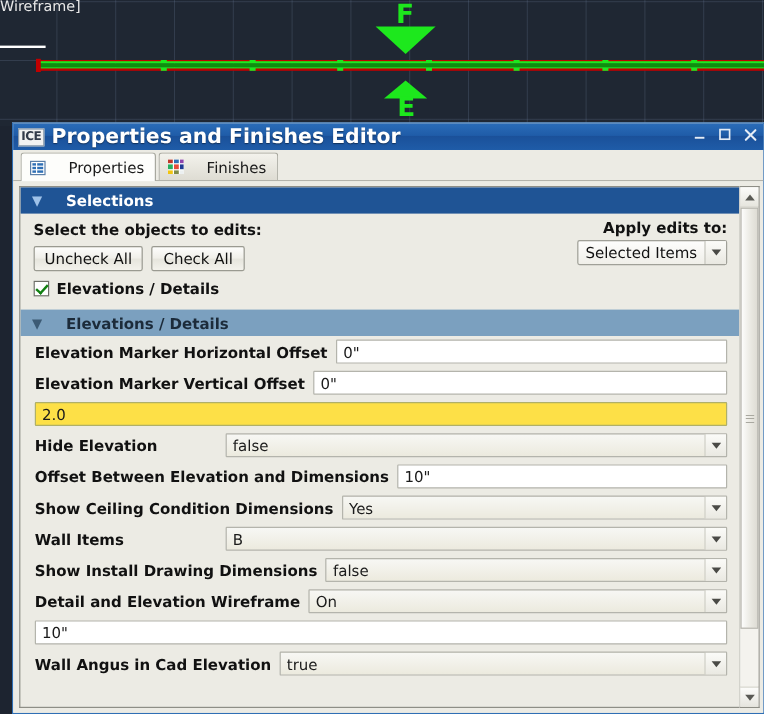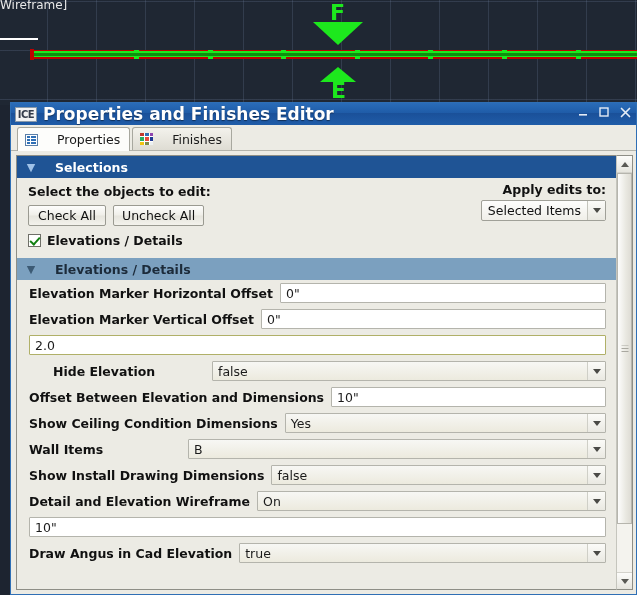--- a/index.html
+++ b/index.html
@@ -424,21 +424,21 @@
     flex: 1 1 auto;
     padding: 0 5px;
     font-size: 12.5px;
     color: #1b1b1b;
     font-family: "DejaVu Sans", sans-serif;
     white-space: nowrap;
     overflow: hidden;
   }
   .field.text { background: #ffffff; }
   .field.highlight {
-    background: #ffffff;
+    background: #fde047;
     border-color: #b0b068;
   }
   .field.select {
     background: linear-gradient(to bottom, #f7f7f4, #eceade);
     border: 1px solid #b4b4ac;
   }
   .field .fbtn {
     width: 17px;
     align-self: stretch;
     border-left: 1px solid #cfcfc7;
@@ -583,24 +583,24 @@
 
   <div id="content-wrap">
     <div id="panel">
 
       <div class="section-header dark">
         <span class="chev">▼</span>
         <span class="section-title">Selections</span>
       </div>
 
       <div class="sel-body">
-        <div class="sel-prompt">Select the objects to edit:</div>
+        <div class="sel-prompt">Select the objects to edits:</div>
         <div class="btn-row">
+          <div class="push-btn">Uncheck All</div>
           <div class="push-btn">Check All</div>
-          <div class="push-btn">Uncheck All</div>
         </div>
 
         <div class="apply-block">
           <div class="apply-label">Apply edits to:</div>
           <div class="combo">
             <span class="combo-text">Selected Items</span>
             <span class="combo-arrow">
                 <span class="tri-down"></span>
               </span>
           </div>
@@ -629,21 +629,21 @@
             <div class="field text">
               <span class="ftext">0"</span>
             </div>
           </div>
           <div class="prop-row">
             <div class="field text highlight">
               <span class="ftext">2.0</span>
             </div>
           </div>
           <div class="prop-row">
-            <div class="prop-label" style="min-width: 152px; margin-left: 24px;">Hide Elevation</div>
+            <div class="prop-label" style="min-width: 152px;">Hide Elevation</div>
             <div class="field select">
               <span class="ftext">false</span>
               <span class="fbtn">
                 <span class="tri-down"></span>
               </span>
             </div>
           </div>
           <div class="prop-row">
             <div class="prop-label" style="min-width: 256px;">Offset Between Elevation and Dimensions</div>
             <div class="field text">
@@ -685,21 +685,21 @@
                 <span class="tri-down"></span>
               </span>
             </div>
           </div>
           <div class="prop-row">
             <div class="field text">
               <span class="ftext">10"</span>
             </div>
           </div>
           <div class="prop-row">
-            <div class="prop-label" style="min-width: 177px;">Draw Angus in Cad Elevation</div>
+            <div class="prop-label" style="min-width: 177px;">Wall Angus in Cad Elevation</div>
             <div class="field select">
               <span class="ftext">true</span>
               <span class="fbtn">
                 <span class="tri-down"></span>
               </span>
             </div>
           </div>
         </div>
     </div>
 

